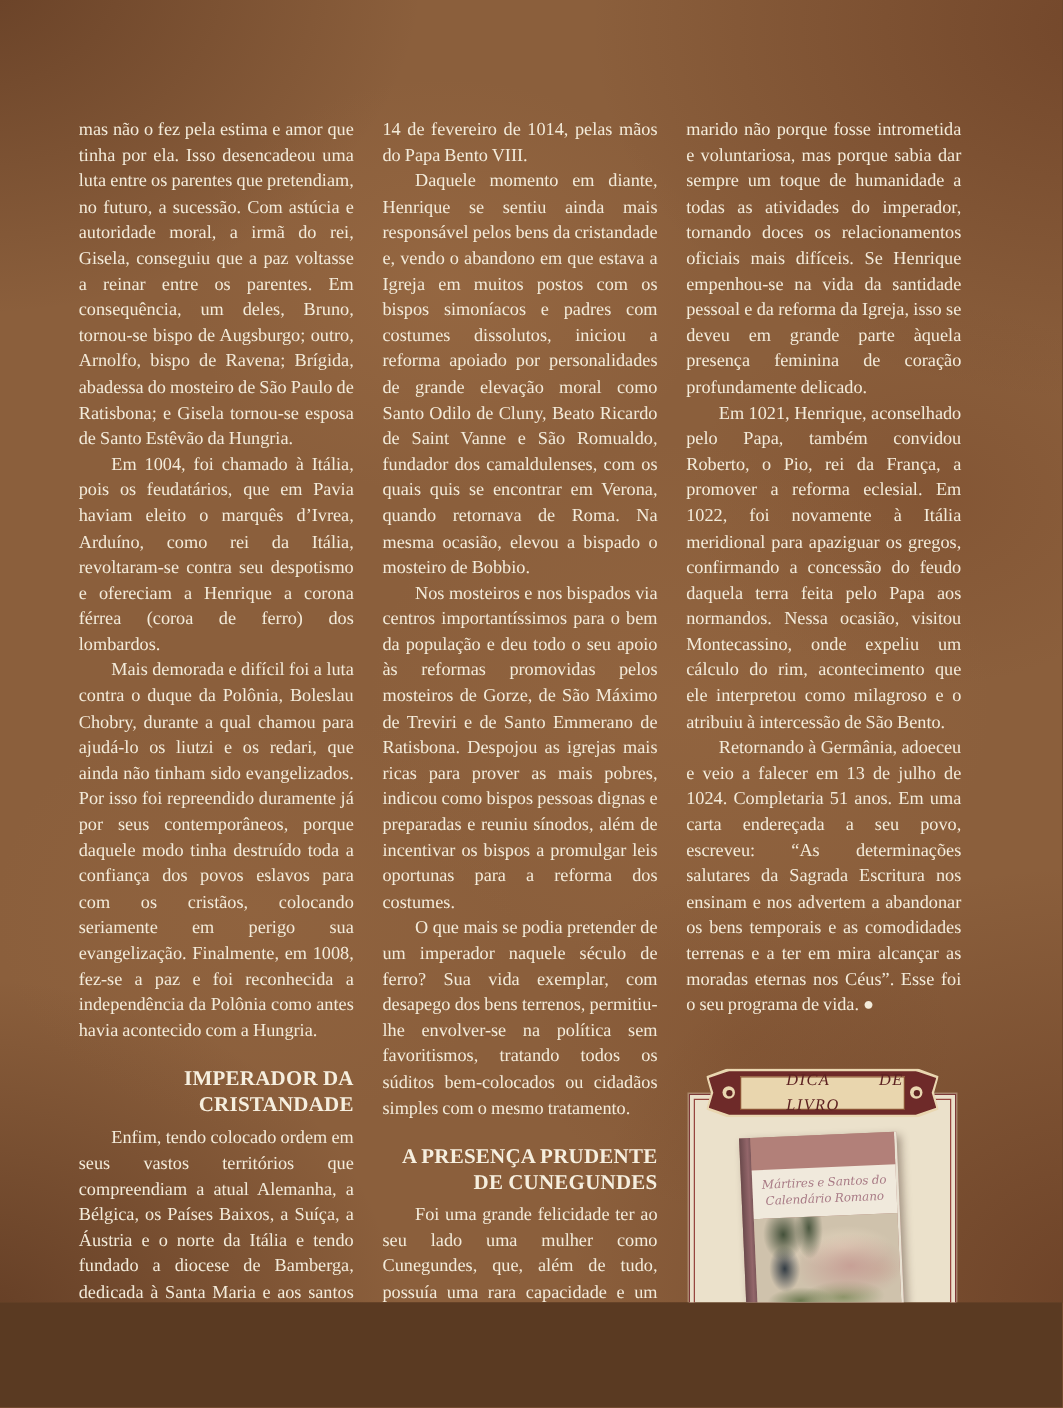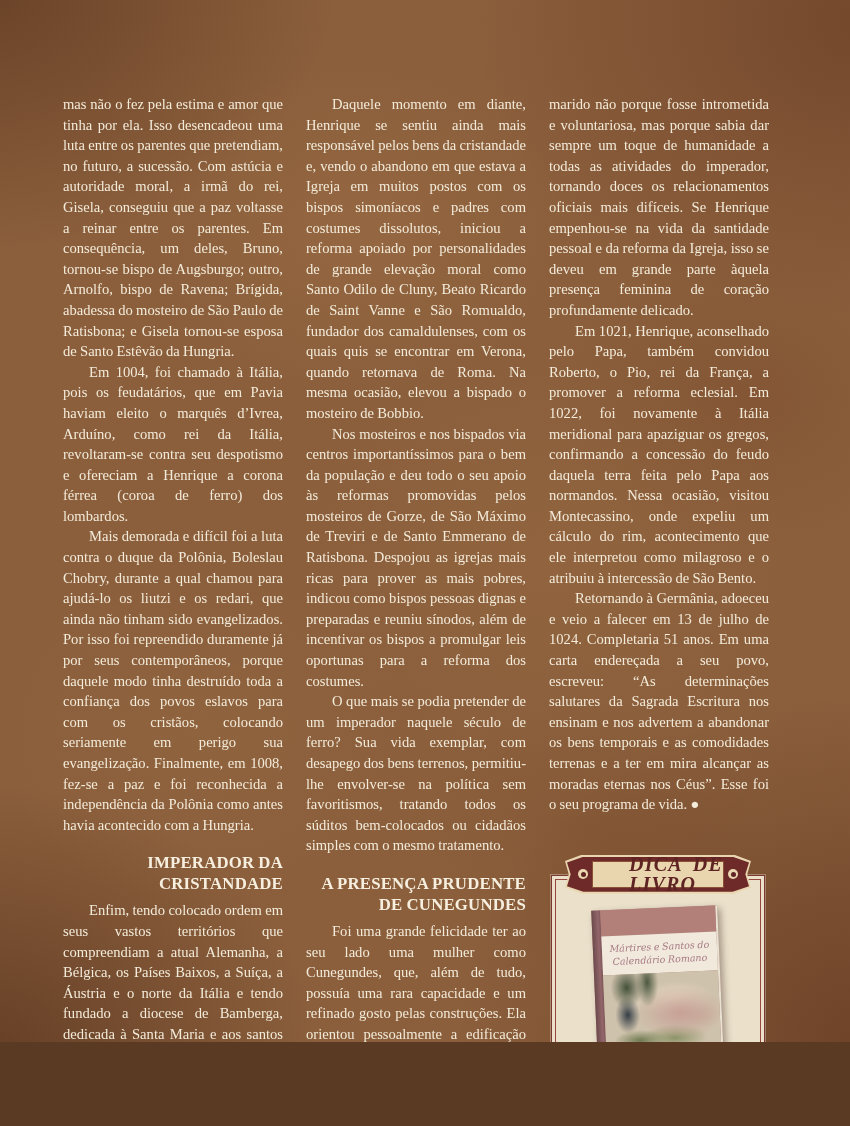--- a/index.html
+++ b/index.html
@@ -29,21 +29,21 @@
   
   .book-box{position:relative;margin-top:60px;width:214px;margin-left:2px;}
   .banner{position:absolute;top:-20px;left:50%;transform:translateX(-50%);
           width:186px;height:39px;z-index:3;}
   .ribbon{position:absolute;inset:0;background:#e9d6b0;
           clip-path:polygon(2% 50%,0 16%,9% 0,91% 0,100% 16%,98% 50%,100% 84%,91% 100%,9% 100%,0 84%);}
   .ribbon-inner{position:absolute;inset:2px;background:#6e2a29;
           clip-path:polygon(2% 50%,0 16%,9% 0,91% 0,100% 16%,98% 50%,100% 84%,91% 100%,9% 100%,0 84%);}
   .plate{position:absolute;left:27px;right:27px;top:6px;bottom:6px;background:#e9d6ae;
          border:1px solid #8a5134;display:flex;align-items:center;justify-content:center;}
-  .plate span{font-style:italic;font-weight:bold;color:#5e2322;font-size:20px;letter-spacing:1.2px;margin-left:36px;}
+  .plate span{font-style:italic;font-weight:normal;color:#5e2322;font-size:13px;letter-spacing:1.2px;margin-left:36px;}
   .banner .dot{position:absolute;top:50%;transform:translateY(-50%);width:10px;height:10px;
          border-radius:50%;background:#e9d6b0;}
   .dot.left{left:13px}.dot.right{right:13px}
   .dot::after{content:"";position:absolute;inset:2.5px;border-radius:50%;background:#5e2322;}
 
   .box-frame{position:relative;background:#ebe1cb;border:1px solid #7c3837;
          box-shadow:inset 0 0 0 3px #ebe1cb, inset 0 0 0 4px #97463f, 0 0 0 1px rgba(240,228,200,.35);
          padding:30px 8px 14px;}
   .box-frame::before,.box-frame::after{content:"";position:absolute;bottom:2px;width:6px;height:6px;
          background:#ebe1cb;border:1px solid #7c3837;}
@@ -97,20 +97,21 @@
 
   <div class="content">
     <div class="col">
         <p class="body-p">mas não o fez pela estima e amor que tinha por ela. Isso desencadeou uma luta entre os parentes que pretendiam, no futuro, a sucessão. Com astúcia e autoridade moral, a irmã do rei, Gisela, conseguiu que a paz voltasse a reinar entre os parentes. Em consequência, um deles, Bruno, tornou-se bispo de Augsburgo; outro, Arnolfo, bispo de Ravena; Brígida, abadessa do mosteiro de São Paulo de Ratisbona; e Gisela tornou-se esposa de Santo Estêvão da Hungria.</p>
         <p class="body-p indent">Em 1004, foi chamado à Itália, pois os feudatários, que em Pavia haviam eleito o marquês d’Ivrea, Arduíno, como rei da Itália, revoltaram-se contra seu despotismo e ofereciam a Henrique a corona férrea (coroa de ferro) dos lombardos.</p>
         <p class="body-p indent">Mais demorada e difícil foi a luta contra o duque da Polônia, Boleslau Chobry, durante a qual chamou para ajudá-lo os liutzi e os redari, que ainda não tinham sido evangelizados. Por isso foi repreendido duramente já por seus contemporâneos, porque daquele modo tinha destruído toda a confiança dos povos eslavos para com os cristãos, colocando seriamente em perigo sua evangelização. Finalmente, em 1008, fez-se a paz e foi reconhecida a independência da Polônia como antes havia acontecido com a Hungria.</p>
         <h2 class="col-heading">IMPERADOR DA CRISTANDADE</h2>
         <p class="body-p indent">Enfim, tendo colocado ordem em seus vastos territórios que compreendiam a atual Alemanha, a Bélgica, os Países Baixos, a Suíça, a Áustria e o norte da Itália e tendo fundado a diocese de Bamberga, dedicada à Santa Maria e aos santos apóstolos Pedro e Paulo, e tendo-a escolhido como centro missionário e sede de seu governo, Henrique e sua esposa fizeram acordo com o Papa para receber a coroa imperial. A solene coroação foi logo, em São Pedro, em</p>
       </div>
     <div class="col">
+        <p class="body-p">14 de fevereiro de 1014, pelas mãos do Papa Bento VIII.</p>
         <p class="body-p indent">Daquele momento em diante, Henrique se sentiu ainda mais responsável pelos bens da cristandade e, vendo o abandono em que estava a Igreja em muitos postos com os bispos simoníacos e padres com costumes dissolutos, iniciou a reforma apoiado por personalidades de grande elevação moral como Santo Odilo de Cluny, Beato Ricardo de Saint Vanne e São Romualdo, fundador dos camaldulenses, com os quais quis se encontrar em Verona, quando retornava de Roma. Na mesma ocasião, elevou a bispado o mosteiro de Bobbio.</p>
         <p class="body-p indent">Nos mosteiros e nos bispados via centros importantíssimos para o bem da população e deu todo o seu apoio às reformas promovidas pelos mosteiros de Gorze, de São Máximo de Treviri e de Santo Emmerano de Ratisbona. Despojou as igrejas mais ricas para prover as mais pobres, indicou como bispos pessoas dignas e preparadas e reuniu sínodos, além de incentivar os bispos a promulgar leis oportunas para a reforma dos costumes.</p>
         <p class="body-p indent">O que mais se podia pretender de um imperador naquele século de ferro? Sua vida exemplar, com desapego dos bens terrenos, permitiu-lhe envolver-se na política sem favoritismos, tratando todos os súditos bem-colocados ou cidadãos simples com o mesmo tratamento.</p>
         <h2 class="col-heading">A PRESENÇA PRUDENTE DE CUNEGUNDES</h2>
         <p class="body-p indent">Foi uma grande felicidade ter ao seu lado uma mulher como Cunegundes, que, além de tudo, possuía uma rara capacidade e um refinado gosto pelas construções. Ela orientou pessoalmente a edificação da catedral de Bamberga e do mosteiro das clarissas de Kaufungen. Para esse mosteiro ela se retirou depois que ficou viúva, doando seu riquíssimo guarda-roupas de vestes imperiais para os pobres; vestiu o hábito de monja e passou a fazer os serviços mais simples. Diz se que ela reinou junto com o</p>
       </div>
     <div class="col">
       <div>
           <p class="body-p">marido não porque fosse intrometida e voluntariosa, mas porque sabia dar sempre um toque de humanidade a todas as atividades do imperador, tornando doces os relacionamentos oficiais mais difíceis. Se Henrique empenhou-se na vida da santidade pessoal e da reforma da Igreja, isso se deveu em grande parte àquela presença feminina de coração profundamente delicado.</p>
           <p class="body-p indent">Em 1021, Henrique, aconselhado pelo Papa, também convidou Roberto, o Pio, rei da França, a promover a reforma eclesial. Em 1022, foi novamente à Itália meridional para apaziguar os gregos, confirmando a concessão do feudo daquela terra feita pelo Papa aos normandos. Nessa ocasião, visitou Montecassino, onde expeliu um cálculo do rim, acontecimento que ele interpretou como milagroso e o atribuiu à intercessão de São Bento.</p>

